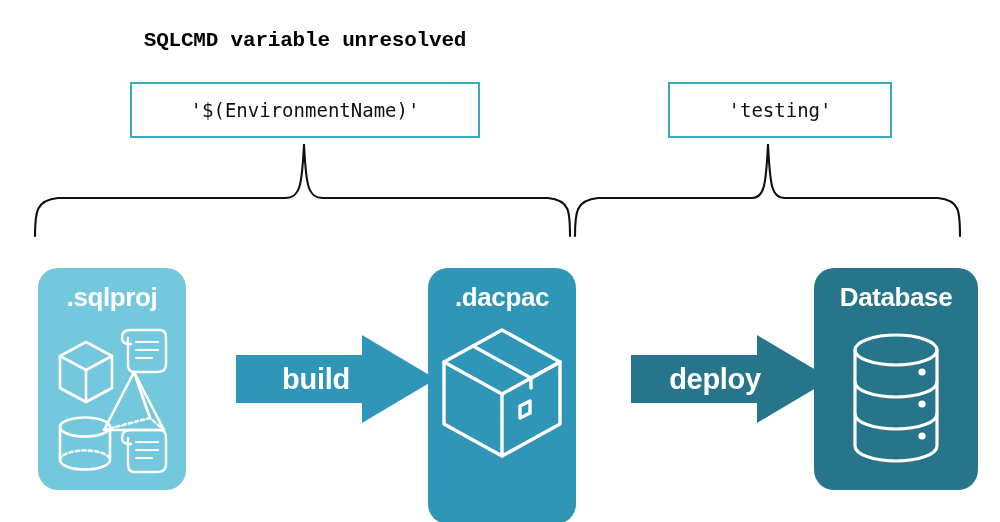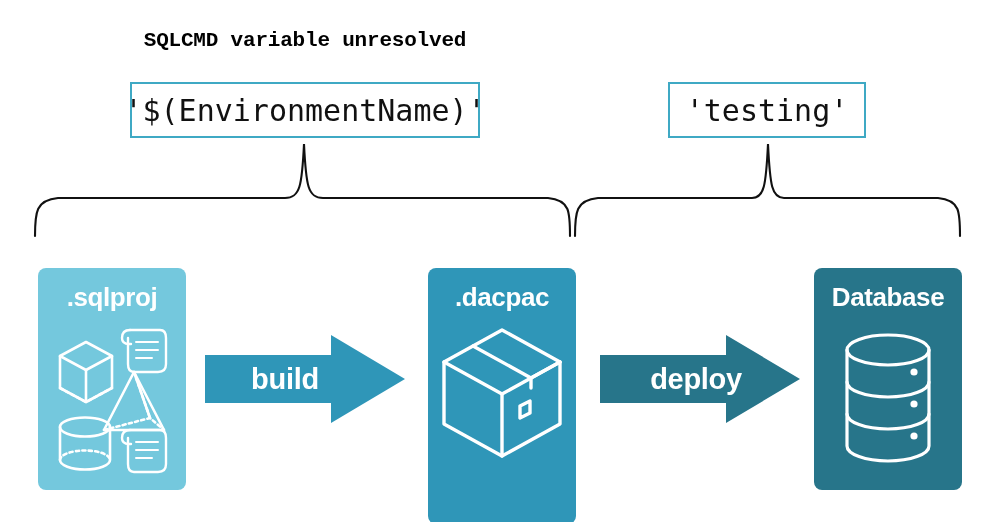--- a/index.html
+++ b/index.html
@@ -40,40 +40,40 @@
   
   .code-box {
     position: absolute;
     box-sizing: border-box;
     border: 2px solid #3fa9c4;
     background: #ffffff;
     display: flex;
     align-items: center;
     justify-content: center;
     font-family: "DejaVu Sans Mono", monospace;
-    font-size: 30px;
+    font-size: 19px;
     color: #111111;
     letter-spacing: 0px;
     white-space: nowrap;
   }
   #code-box-left  { left: 130px; top: 82px; width: 350px; height: 56px; }
-  #code-box-right { left: 668px; top: 82px; width: 198px; height: 56px; }
+  #code-box-right { left: 668px; top: 82px; width: 224px; height: 56px; }
 
   
   .brace-svg {
     position: absolute;
     overflow: visible;
   }
   #brace-left  { left: 30px;  top: 140px; }
   #brace-right { left: 570px; top: 140px; }
 
   
   .card {
     position: absolute;
-    border-radius: 8px;
+    border-radius: 20px;
     overflow: hidden;
   }
   .card-title {
     position: absolute;
     top: 14px;
     left: 0;
     right: 0;
     text-align: center;
     color: #ffffff;
     font-family: "Liberation Sans", sans-serif;
@@ -84,45 +84,46 @@
   }
   .card-art {
     position: absolute;
     left: 0;
     top: 46px;
     width: 100%;
   }
 
   #card-sqlproj  { left: 38px;  top: 268px; width: 148px; height: 222px; background: #74c8dd; }
   #card-dacpac   { left: 428px; top: 268px; width: 148px; height: 256px; background: #2f96b8; }
-  #card-database { left: 814px; top: 268px; width: 148px; height: 222px; background: #27758a; }
+  #card-database { left: 814px; top: 268px; width: 164px; height: 222px; background: #27758a; }
 
   
   .arrow {
     position: absolute;
+    margin-left: 31px;
   }
   .arrow-label {
     position: absolute;
     top: 0;
     height: 100%;
     display: flex;
     align-items: center;
     justify-content: center;
     color: #ffffff;
     font-family: "Liberation Sans", sans-serif;
     font-weight: bold;
     font-size: 29px;
     letter-spacing: -0.3px;
     white-space: nowrap;
     pointer-events: none;
   }
   #arrow-build  { left: 205px; top: 333px; width: 200px; height: 92px; }
   #arrow-deploy { left: 600px; top: 333px; width: 200px; height: 92px; }
   #arrow-build .arrow-label  { left: 0; width: 160px; }
-  #arrow-deploy .arrow-label { left: 16px; width: 160px; }
+  #arrow-deploy .arrow-label { left: 4px; width: 160px; }
 </style>
 </head>
 <body>
 
 <div class="stage">
 
   <div class="caption" id="caption-left">SQLCMD variable unresolved</div>
 
 
   <div class="code-box" id="code-box-left">'$(EnvironmentName)'</div>

